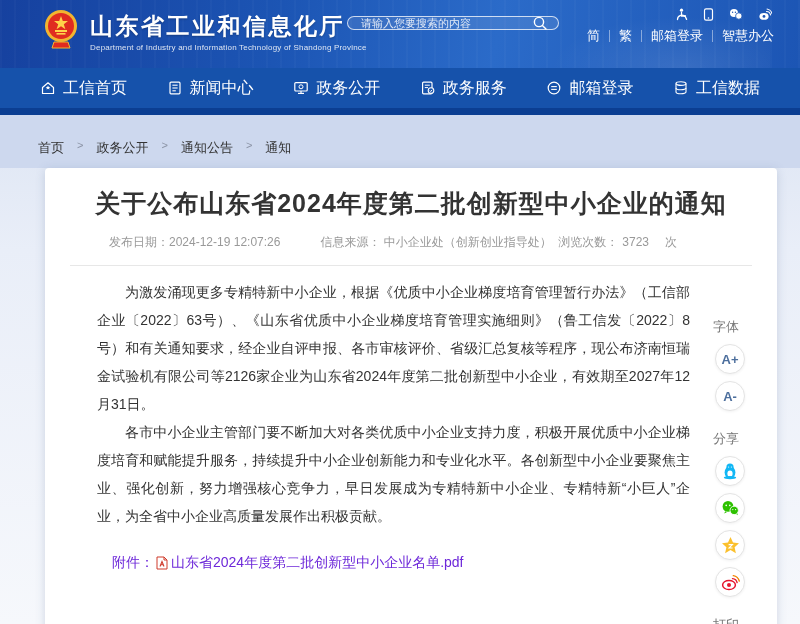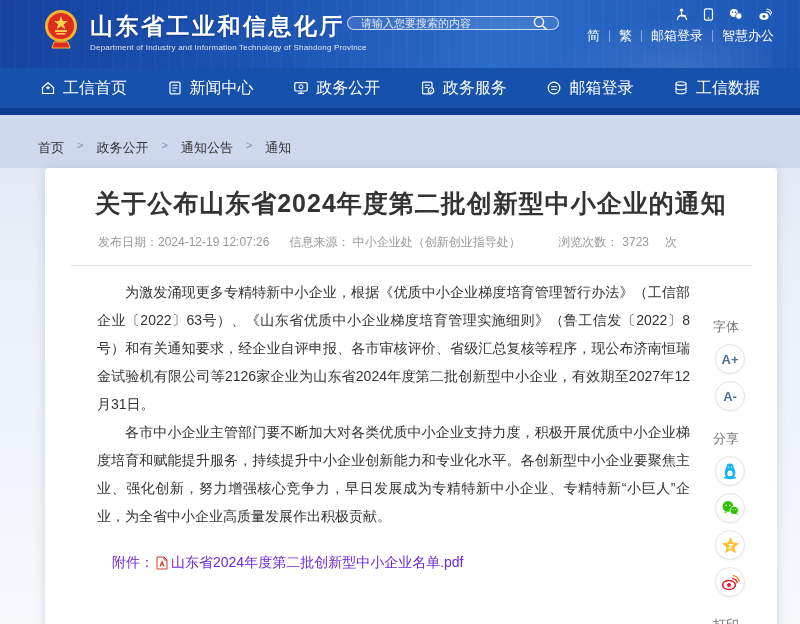--- a/index.html
+++ b/index.html
@@ -43,21 +43,21 @@
   .breadcrumb { position:absolute; left:38px; top:133px; display:flex; align-items:center; font-size:13px; color:#333; }
   .breadcrumb .bc { cursor:pointer; white-space:nowrap;margin-top:6px; }
   .breadcrumb .bc-sep { color:#8b93a5; font-size:11px; margin:0 13px; }
 
   
   .card { position:absolute; left:45px; top:168px; width:732px; height:470px; background:#ffffff;
     border-radius:4px 4px 0 0; box-shadow:0 2px 10px rgba(90,110,150,0.25); }
   .article-head { margin:0 25px; padding-top:20px; border-bottom:1px solid #e7e7e7; padding-bottom:14px; }
   .article-title { text-align:center; font-size:25px; font-weight:bold; color:#333; letter-spacing:1px; line-height:30px; }
   .meta-row { display:flex; justify-content:space-between; margin-top:16px; padding:0 75px 0 28px; font-size:12px; color:#999; }
-  .meta-left { display:flex; gap:20px; }
+  .meta-left { display:flex; gap:40px;margin-left:11px; }
   .meta-item { white-space:nowrap; }
   .meta-views { white-space:nowrap; }
   .meta-views .v-num { margin:0 16px 0 4px; }
 
   .article-body { margin:12px 87px 0 52px; font-size:14px; color:#333; line-height:28px; text-align:justify; }
   .para { text-indent:2em; }
   .salute-link { text-decoration:underline; cursor:pointer; color:#333; }
 
   .attachment { margin:24px 87px 0 67px; font-size:14px; color:#6d28d9; display:flex; align-items:center; }
   .attachment .att-name { cursor:pointer; }

